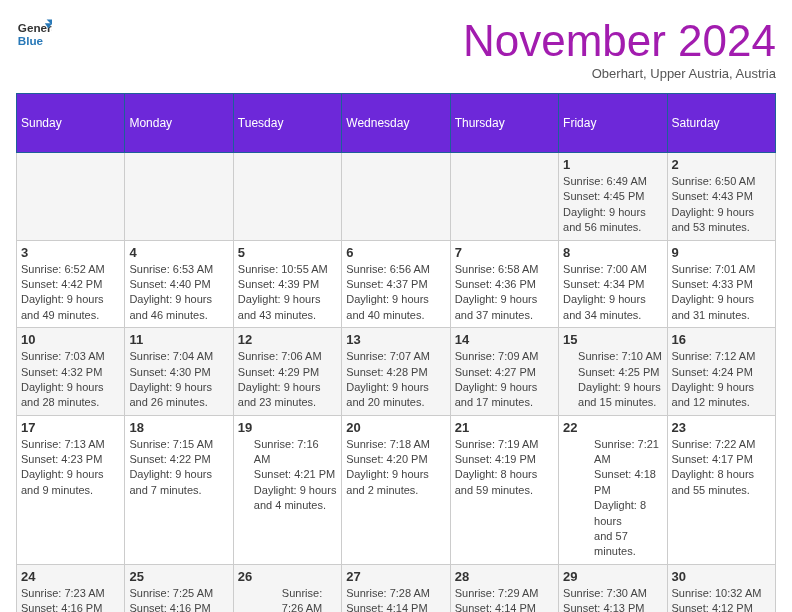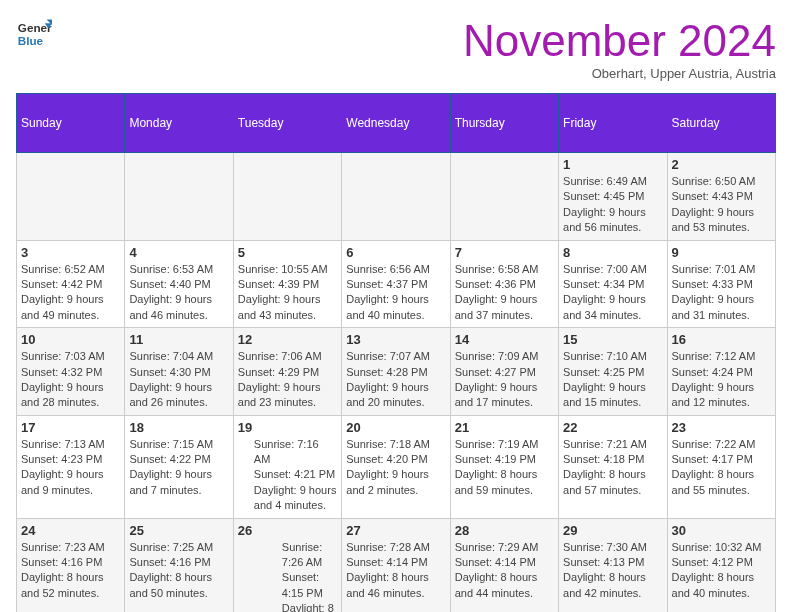--- a/index.html
+++ b/index.html
@@ -215,21 +215,21 @@
         </td>
         <td>
           <span class="day-number">14</span>
           <div class="day-info" style="white-space: pre-line;">Sunrise: 7:09 AM
 Sunset: 4:27 PM
 Daylight: 9 hours
 and 17 minutes.</div>
         </td>
         <td>
           <span class="day-number">15</span>
-          <div class="day-info" style="white-space: pre-line;">Sunrise: 7:10 AM
+          <div class="day-info" style="white-space: pre-line; margin-left: 15px;">Sunrise: 7:10 AM
 Sunset: 4:25 PM
 Daylight: 9 hours
 and 15 minutes.</div>
         </td>
         <td>
           <span class="day-number">16</span>
           <div class="day-info" style="white-space: pre-line;">Sunrise: 7:12 AM
 Sunset: 4:24 PM
 Daylight: 9 hours
 and 12 minutes.</div>
@@ -266,21 +266,21 @@
         </td>
         <td>
           <span class="day-number">21</span>
           <div class="day-info" style="white-space: pre-line;">Sunrise: 7:19 AM
 Sunset: 4:19 PM
 Daylight: 8 hours
 and 59 minutes.</div>
         </td>
         <td>
           <span class="day-number">22</span>
-          <div class="day-info" style="white-space: pre-line;">Sunrise: 7:21 AM
+          <div class="day-info" style="white-space: pre-line; margin-left: 31px;">Sunrise: 7:21 AM
 Sunset: 4:18 PM
 Daylight: 8 hours
 and 57 minutes.</div>
         </td>
         <td>
           <span class="day-number">23</span>
           <div class="day-info" style="white-space: pre-line;">Sunrise: 7:22 AM
 Sunset: 4:17 PM
 Daylight: 8 hours
 and 55 minutes.</div>

